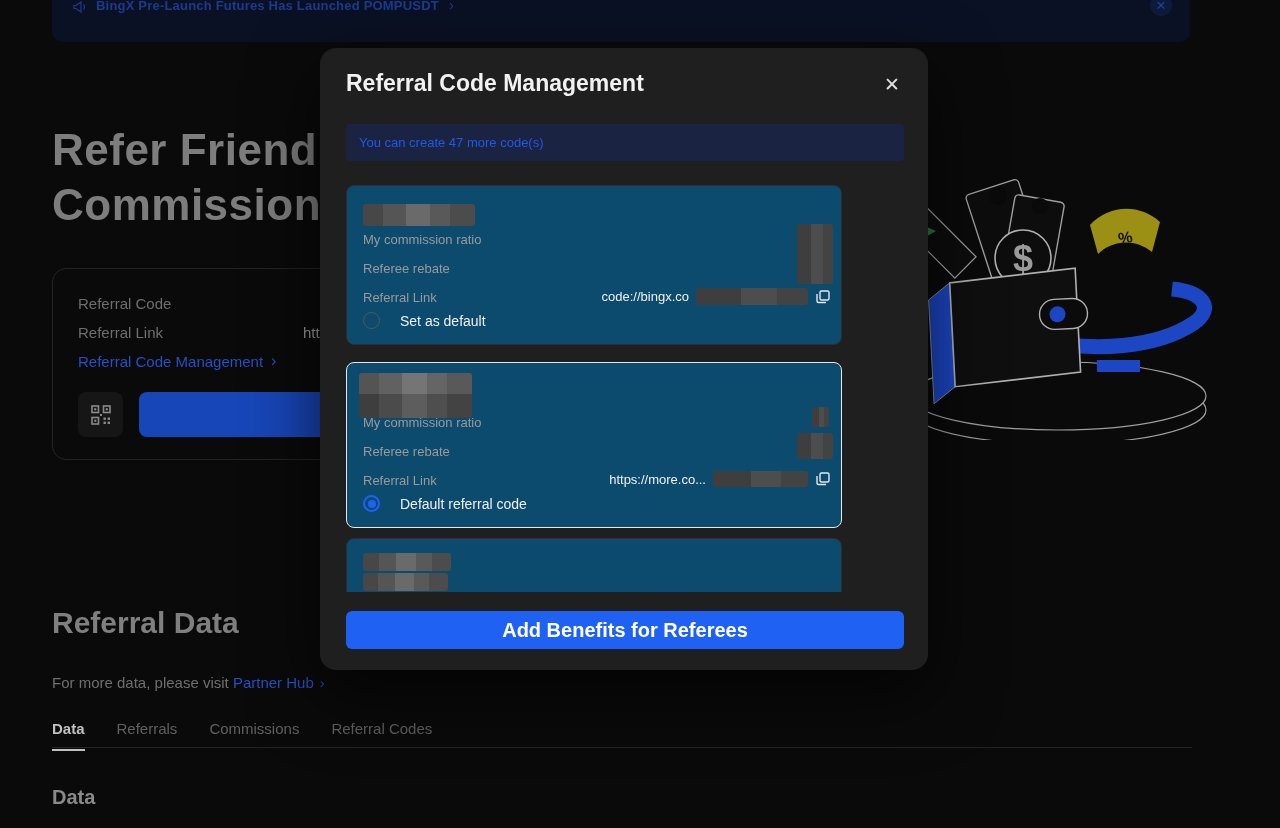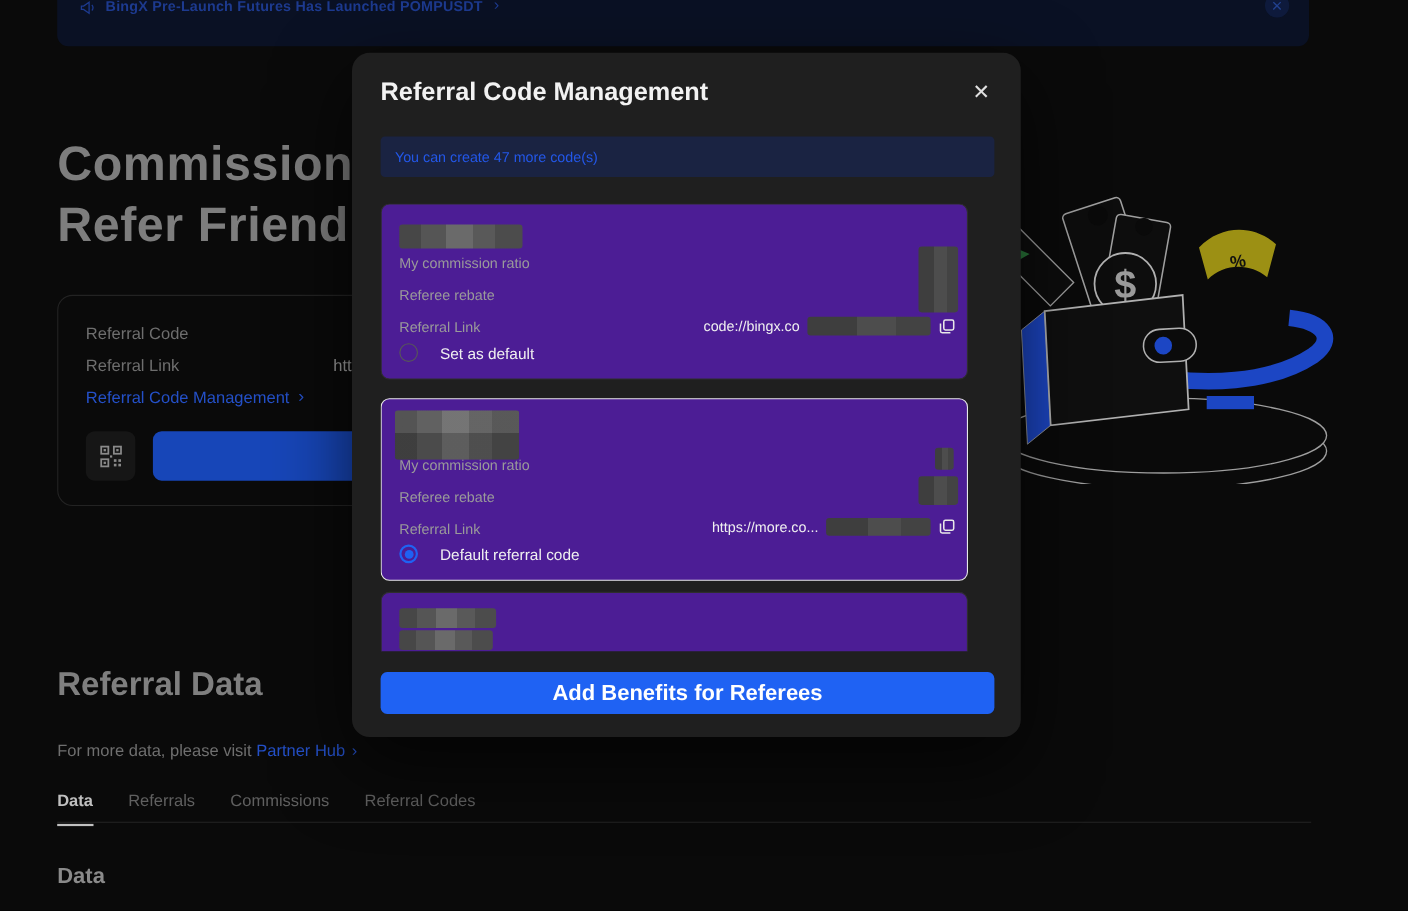--- a/index.html
+++ b/index.html
@@ -86,22 +86,22 @@
     font-size:19px; color:#e0e0e0; cursor:pointer;
   }
   .notice {
     position:absolute; left:26px; top:76px; width:558px; height:37px;
     background:#1a2342; border-radius:4px;
     display:flex; align-items:center; padding-left:13px;
     font-size:13px; color:#2357e8;
   }
   .cards { position:absolute; left:26px; top:137px; width:558px; height:407px; overflow:hidden; }
   .card {
-    position:absolute; left:0; width:534px;
-    background:#4c1d95; border:1px solid #2e2e2e; border-radius:8px;text-align:center;
+    position:absolute; left:0; width:496px;
+    background:#0c4a6e; border:1px solid #2e2e2e; border-radius:8px;text-align:center;
   }
   .card.c0 { top:0; height:160px; }
   .card.c1 { top:177px; height:166px; border:1px solid #e8e8e8; }
   .card.c2 { top:353px; height:120px; }
   .lbl { position:absolute; left:16px; font-size:13px; color:#9a9a9a; }
   .blur { border-radius:3px; }
   .code-blur {
     background:linear-gradient(90deg,#474747 0 18%,#555 18% 38%,#6a6a6a 38% 60%,#595959 60% 78%,#4c4c4c 78%);
   }
   .code-blur.two-line {
@@ -139,22 +139,22 @@
           <path d="M2 6.5v3h2l5 3.5v-10L4 6.5H2z" fill="none" stroke="#1d3a8f" stroke-width="1.2"></path>
           <path d="M11.5 5.5c1.4 1.2 1.4 3.8 0 5" fill="none" stroke="#1d3a8f" stroke-width="1.2"></path>
         </svg>
     </span>
     <span class="banner-text">BingX Pre-Launch Futures Has Launched POMPUSDT</span>
     <span class="banner-arrow">›</span>
     <span class="banner-close">✕</span>
   </div>
 
   <div class="hero">
+    <div>Refer Friend</div>
     <div>Commission</div>
-    <div>Refer Friend</div>
   </div>
 
   <div class="ref-panel">
     <div class="rp-row">
       <span class="rp-label">Referral Code</span>
     </div>
     <div class="rp-row">
       <span class="rp-label">Referral Link</span>
       <span class="rp-value">htt</span>
     </div>

